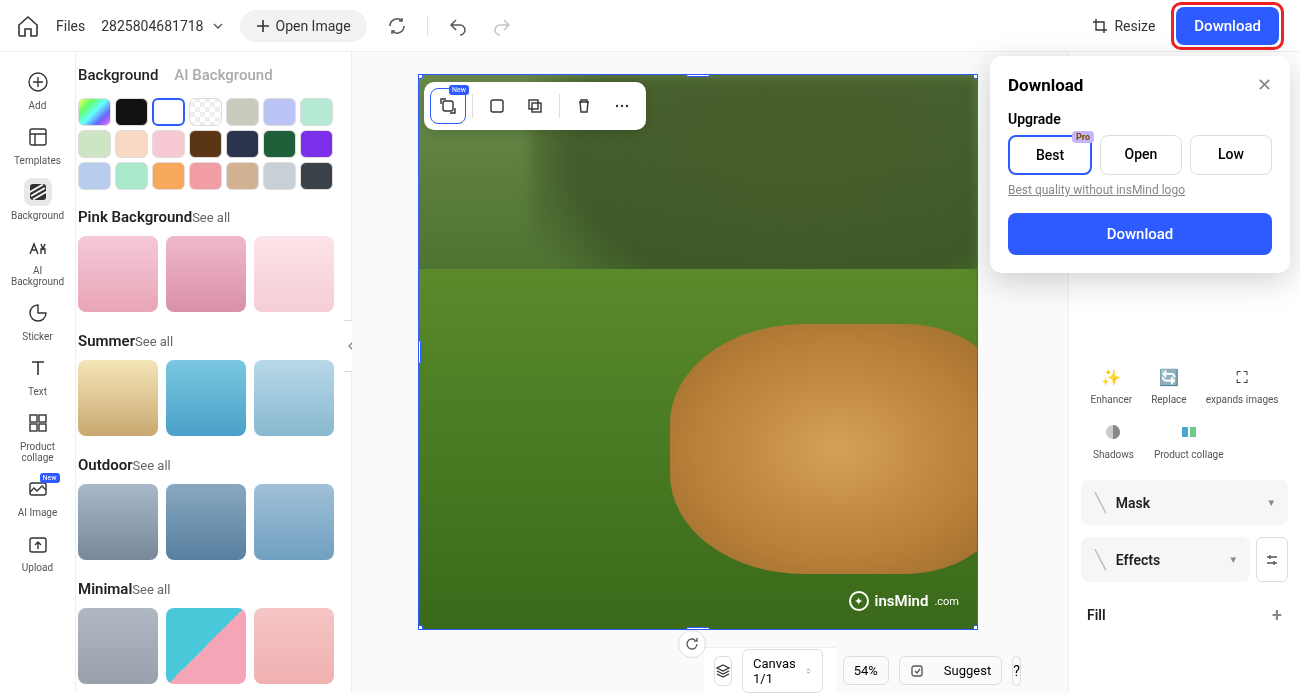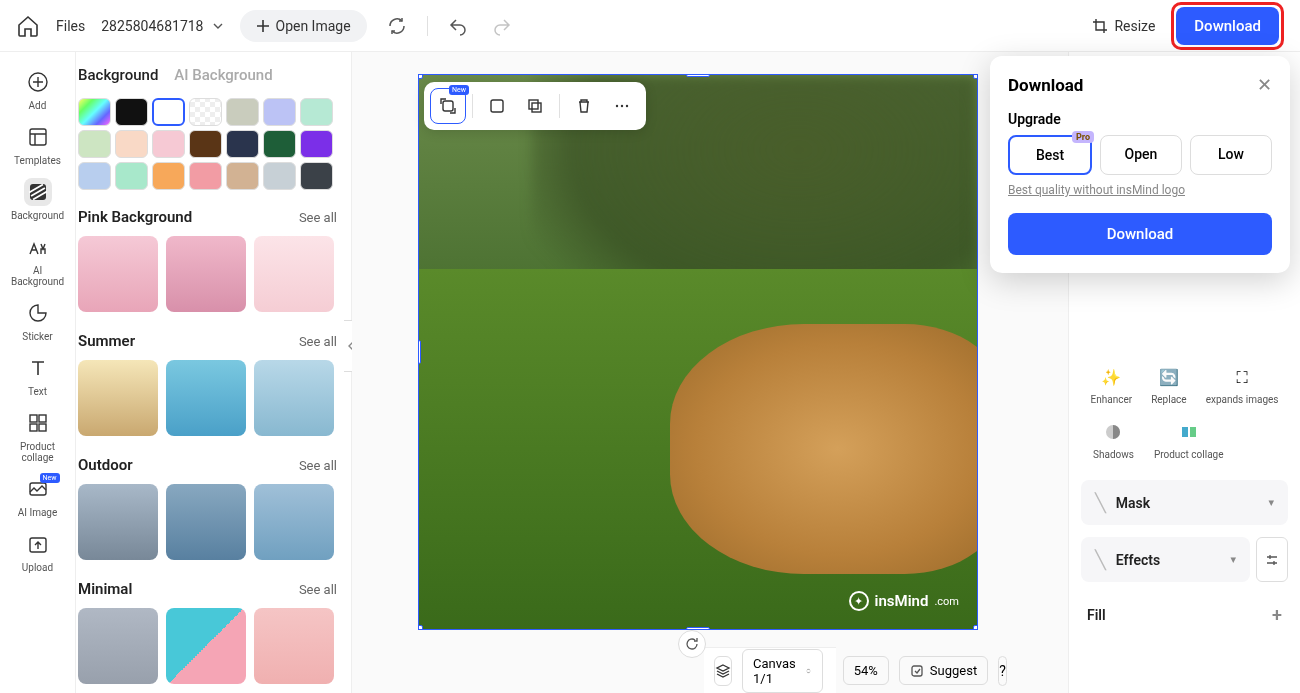--- a/index.html
+++ b/index.html
@@ -28,21 +28,21 @@
 .leftnav .new-badge { position: absolute; top: -2px; right: 6px; background: #2d5bff; color: #fff; font-size: 7px; padding: 1px 3px; border-radius: 3px; }
 
 
 .leftpanel { position: absolute; top: 52px; left: 64px; width: 288px; height: calc(100% - 52px); border-right: 1px solid #eee; padding: 14px; overflow-y: auto; }
 .leftpanel .tabs { display: flex; gap: 16px; margin-bottom: 14px; }
 .leftpanel .tabs .tab { font-size: 15px; color: #aaa; cursor: pointer; font-weight: 500; }
 .leftpanel .tabs .tab.active { color: #222; }
 .swatch-grid { display: grid; grid-template-columns: repeat(7, 33px); gap: 4px; margin-bottom: 18px; }
 .swatch { width: 33px; height: 28px; border-radius: 6px; cursor: pointer; border: 1px solid #ddd; }
 .swatch.selected { border: 2px solid #2d5bff; }
-.cat-head { display: flex; justify-content: space-between; align-items: center; margin-bottom: 10px; gap: 12px; }
+.cat-head { display: flex; align-items: center; margin-bottom: 10px; }
 .cat-head .title { font-size: 15px; font-weight: 600; color: #222; }
 .cat-head .seeall { font-size: 13px; color: #666; cursor: pointer; }
 .thumb-row { display: flex; gap: 8px; margin-bottom: 20px; }
 .thumb { width: 80px; height: 76px; border-radius: 8px; cursor: pointer; }
 .collapse-tab { position: absolute; top: 320px; left: 344px; width: 14px; height: 52px; background: #fff; border: 1px solid #ddd; border-left: none; border-radius: 0 6px 6px 0; display: flex; align-items: center; justify-content: center; cursor: pointer; font-size: 10px; color: #888; }
 
 
 .canvas-area { position: absolute; top: 52px; left: 352px; right: 232px; bottom: 0; background: #fafafa; }
 .canvas-img { position: absolute; top: 22px; left: 66px; width: 560px; height: 556px; border: 1px solid #2d5bff; overflow: hidden; }
 .canvas-img .sky { position:absolute; inset:0; background: linear-gradient(#6a8a4a, #4a7030 40%, #3a6024 100%); }
@@ -57,21 +57,21 @@
 .float-toolbar button.sel { border: 1.5px solid #2d5bff; }
 .float-toolbar .vsep { width: 1px; height: 24px; background: #e0e0e0; margin: 0 4px; }
 .ft-new { position: absolute; top: -4px; right: -4px; background: #2d5bff; color: #fff; font-size: 7px; padding: 1px 3px; border-radius: 3px; }
 
 
 .bottombar { position: absolute; bottom: 0; left: 352px; right: 232px; height: 46px; display: flex; align-items: center; padding: 0 10px; gap: 10px; background: #fff; border-top: 1px solid #eee; }
 .bottombar .layers { width: 30px; height: 30px; border: 1px solid #ddd; border-radius: 6px; display: flex; align-items: center; justify-content: center; cursor: pointer; }
 .bottombar .canvas-sel { display: flex; align-items: center; gap: 6px; padding: 6px 10px; border: 1px solid #ddd; border-radius: 6px; font-size: 13px; cursor: pointer; }
 .bottombar .spacer { flex: 1; }
 .bottombar .zoom { font-size: 13px; padding: 6px 10px; border: 1px solid #ddd; border-radius: 6px; }
-.bottombar .suggest { display: flex; align-items: center; gap: 6px; font-size: 13px; padding: 6px 10px; border: 1px solid #ddd; border-radius: 6px; cursor: pointer; }
+.bottombar .suggest { display: flex; align-items: center; gap: 20px; font-size: 13px; padding: 6px 10px; border: 1px solid #ddd; border-radius: 6px; cursor: pointer; }
 .bottombar .help { width: 30px; height: 30px; border: 1px solid #ddd; border-radius: 6px; display: flex; align-items: center; justify-content: center; cursor: pointer; font-size: 14px; }
 .bottombar .refresh-float { position: absolute; top: -18px; right: 130px; width: 28px; height: 28px; background: #fff; border: 1px solid #ddd; border-radius: 50%; display: flex; align-items: center; justify-content: center; cursor: pointer; }
 
 
 .rightpanel { position: absolute; top: 52px; right: 0; width: 232px; height: calc(100% - 52px); border-left: 1px solid #eee; padding: 12px 12px 0; }
 .rp-tools { display: flex; justify-content: space-around; margin-bottom: 14px; margin-top: 300px; }
 .rp-tool { display: flex; flex-direction: column; align-items: center; gap: 4px; cursor: pointer; }
 .rp-tool .ico { width: 26px; height: 26px; display: flex; align-items: center; justify-content: center; }
 .rp-tool span { font-size: 10px; color: #555; text-align: right; line-height: 1.1; }
 .rp-tools2 { display: flex; gap: 20px; padding-left: 12px; margin-bottom: 20px; }

